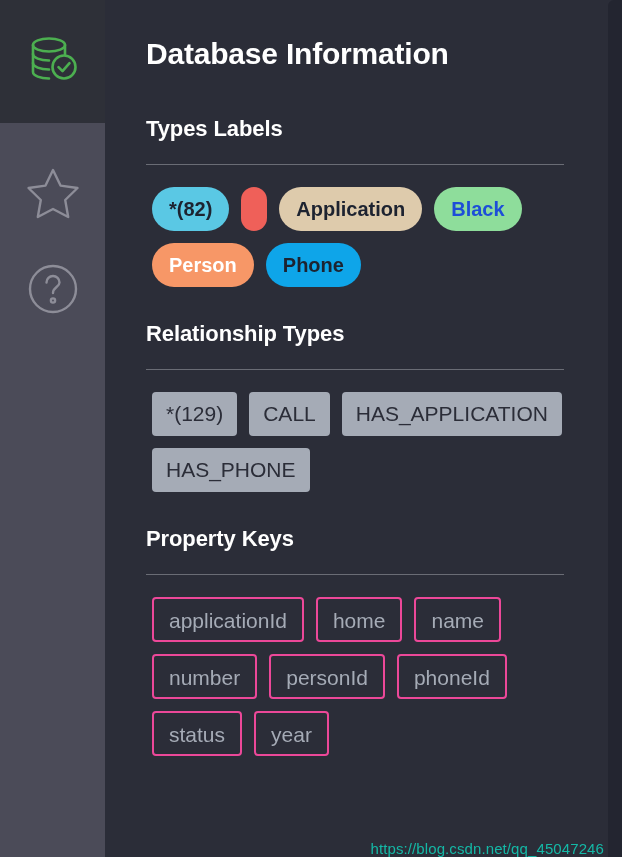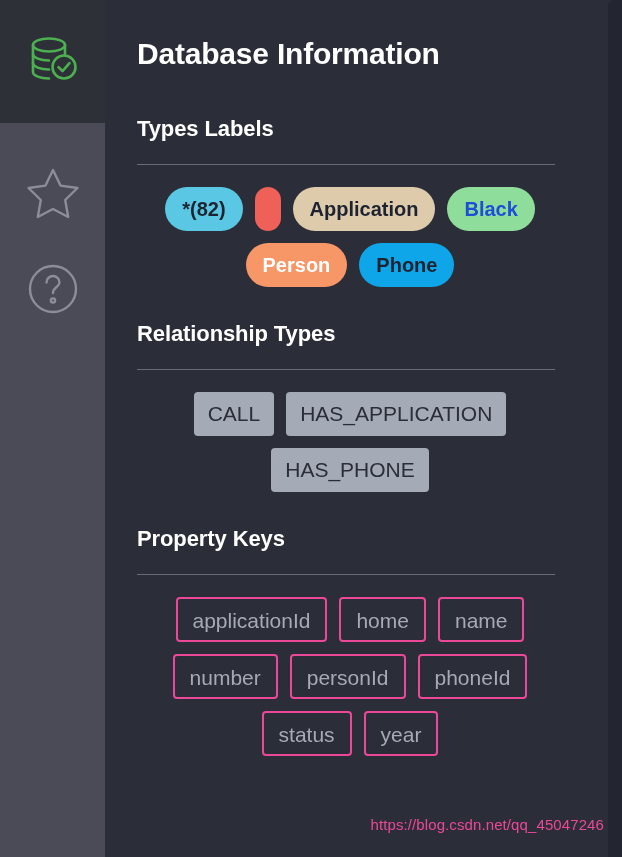--- a/index.html
+++ b/index.html
@@ -64,21 +64,21 @@
   
   .main {
     flex: 1 1 auto;
     background: #2b2d38;
     padding: 0 0 0 0;
     position: relative;
     overflow: hidden;
   }
 
   .main-inner {
-    padding: 38px 44px 0 32px;
+    padding: 38px 44px 0 41px;
   }
 
   .page-title {
     color: #ffffff;
     font-size: 30px;
     font-weight: bold;
     letter-spacing: -0.2px;
     line-height: 1.05;
     margin-bottom: 46px;
   }
@@ -99,21 +99,20 @@
     margin: 22px 0 0 0;
     width: 418px;
   }
 
   .chips {
     display: flex;
     flex-wrap: wrap;
     gap: 12px 12px;
     padding: 22px 0 0 6px;
     width: 420px;
-    justify-content: center;
   }
 
   
   .pill {
     border-radius: 999px;
     padding: 0 17px;
     height: 44px;
     line-height: 44px;
     font-size: 20px;
     font-weight: bold;
@@ -159,22 +158,22 @@
     right: 0;
     width: 14px;
     height: 857px;
     background: #232530;
     border-top-left-radius: 6px;
   }
 
   .watermark {
     position: absolute;
     right: 18px;
-    bottom: 24px;
-    color: #ec4899;
+    bottom: 0;
+    color: #14b8a6;
     font-size: 15px;
     letter-spacing: .1px;
     white-space: nowrap;
   }
 </style>
 </head>
 <body>
 
 <div id="app">
 
@@ -234,20 +233,21 @@
             <div class="pill" style="background: #0ea5e9; color: rgb(29, 35, 48);">Phone</div>
           </div>
       </div>
 
       <div class="sec-gap"></div>
 
       <div class="section">
         <div class="section-title">Relationship Types</div>
         <div class="divider"></div>
         <div class="chips" id="chips-1">
+            <div class="relchip">*(129)</div>
             <div class="relchip">CALL</div>
             <div class="relchip">HAS_APPLICATION</div>
             <div class="relchip">HAS_PHONE</div>
           </div>
       </div>
 
       <div class="sec-gap"></div>
 
       <div class="section">
         <div class="section-title">Property Keys</div>

